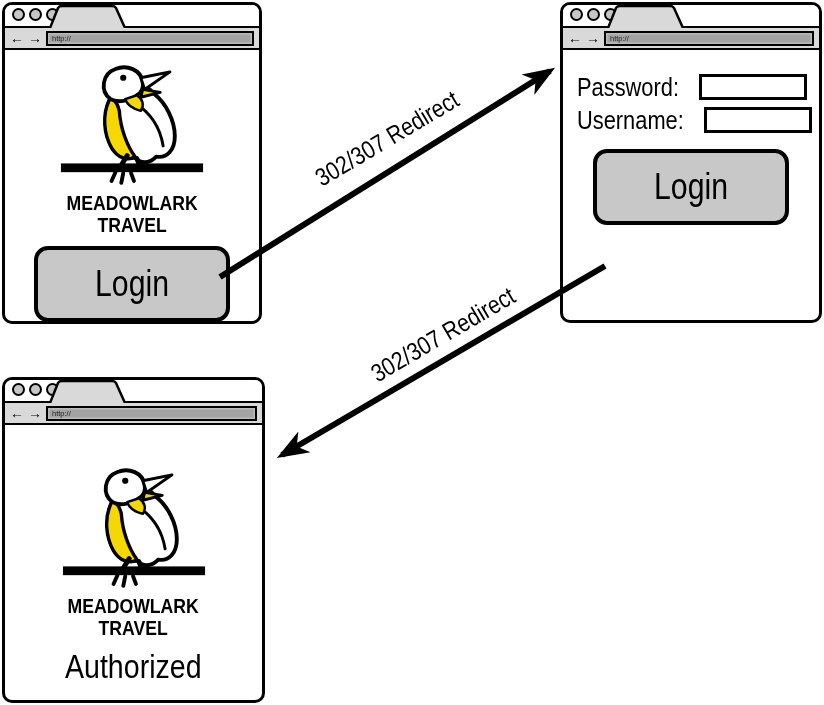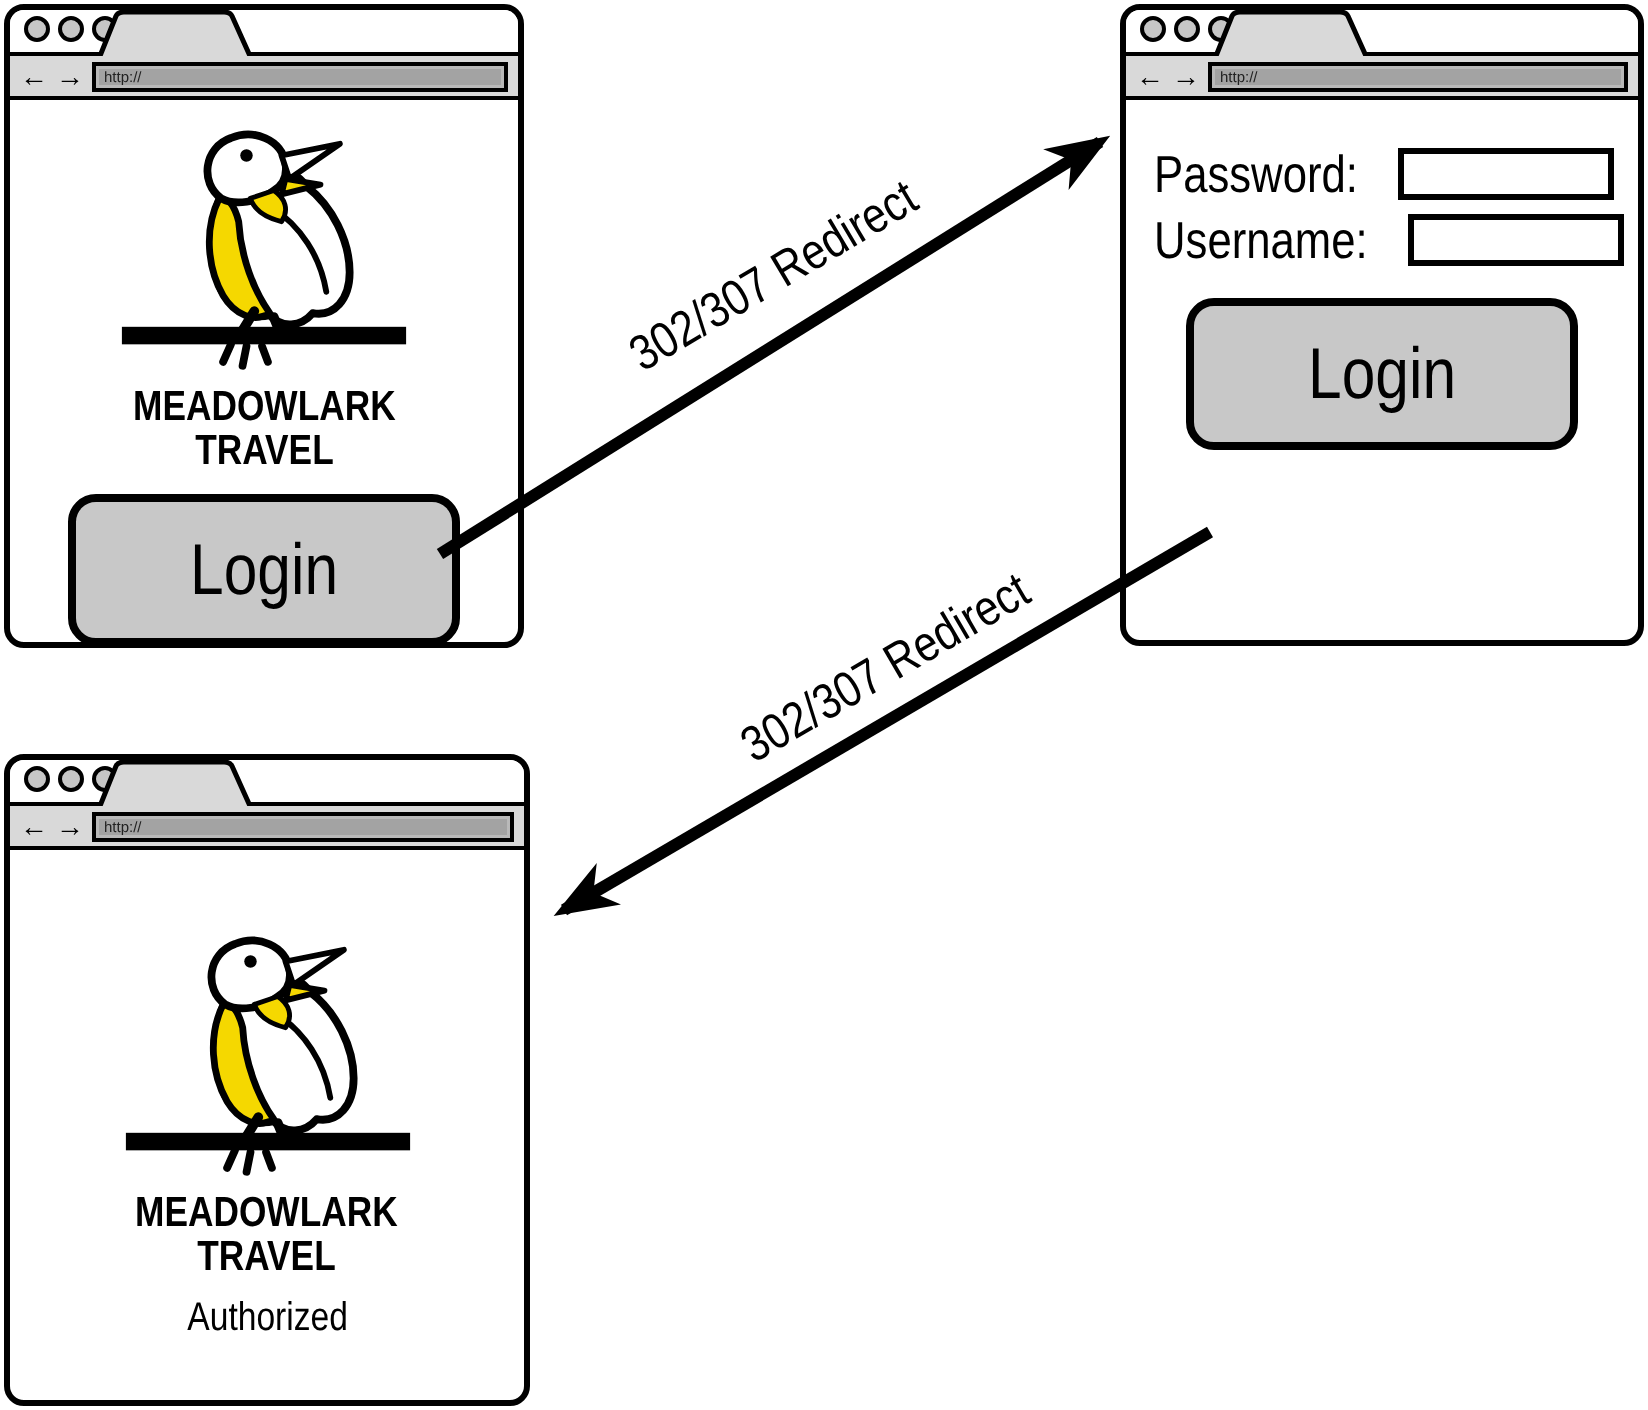--- a/index.html
+++ b/index.html
@@ -34,21 +34,21 @@
     font-size:7.5px; line-height:11px; padding:0 4px; color:#222;
     box-sizing:border-box; text-align:left; overflow:hidden; white-space:nowrap;
   }
   .content { position:relative; text-align:center; }
 
   
   .cond { display:inline-block; transform:scaleX(0.84); transform-origin:center; }
   .cond-l { display:inline-block; transform:scaleX(0.84); transform-origin:left center; }
 
   .brand { font-size:21px; line-height:1.05; letter-spacing:0; margin-top:1px;font-weight:bold; }
-  .status-text { font-size:20px; margin-top:8px; }
+  .status-text { font-size:34px; margin-top:8px; }
 
   .btn {
     width:196px; height:76px; margin:10px auto 0; background:var(--button-gray,#c8c8c8);
     border:4px solid #000; border-radius:14px; box-sizing:border-box;
     display:flex; align-items:center; justify-content:center;
     font-size:36px; cursor:pointer;
   }
 
   .tp-title { font-size:34px; line-height:1.1; margin-top:6px; }
   .form { margin-top:24px; padding:0 12px 0 14px; display:flex; flex-direction:column; gap:7px; }

